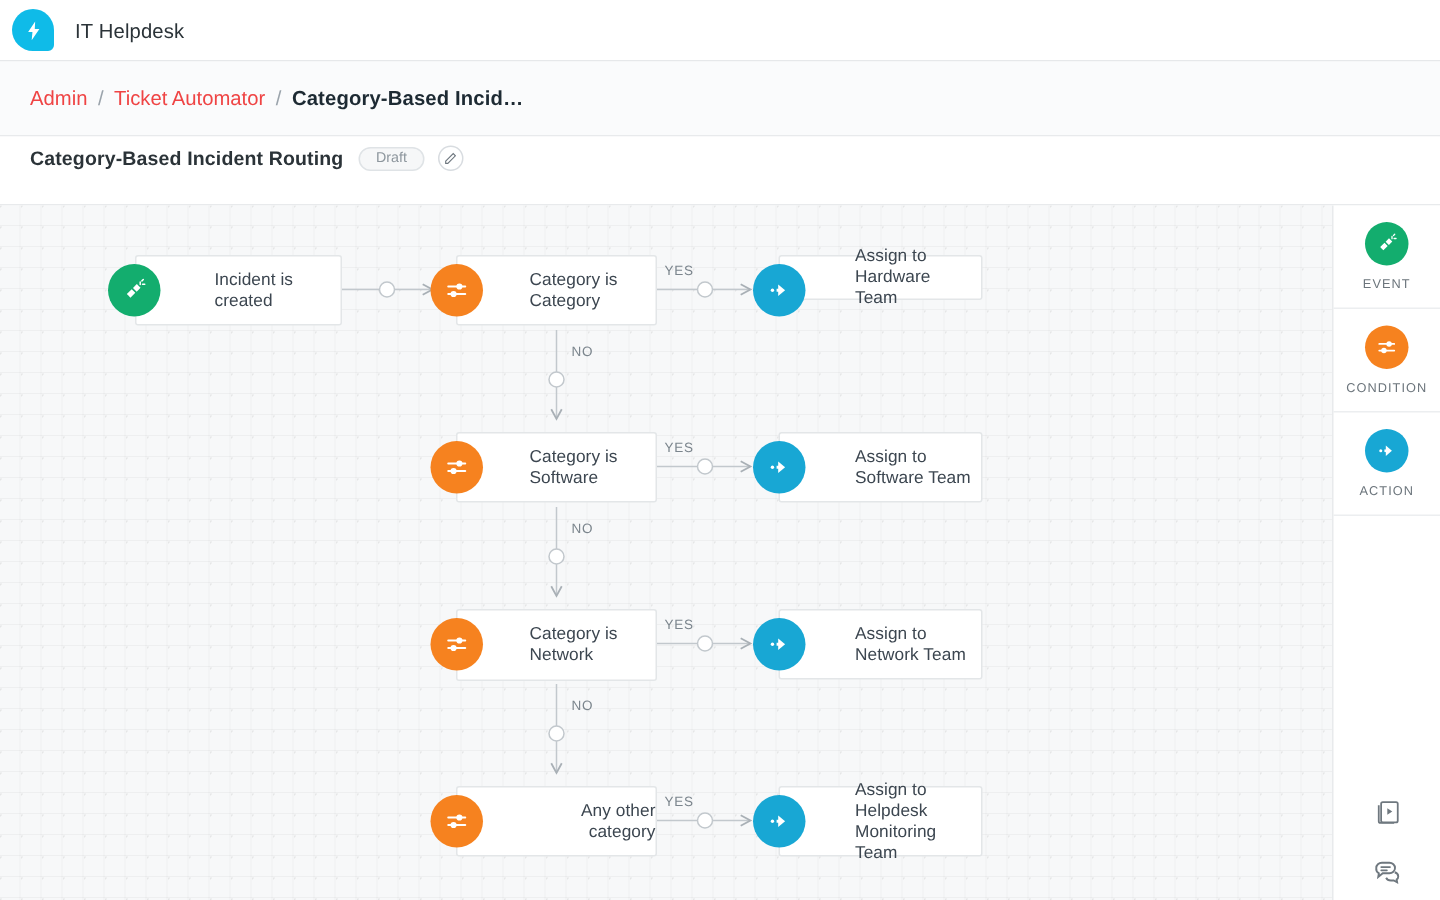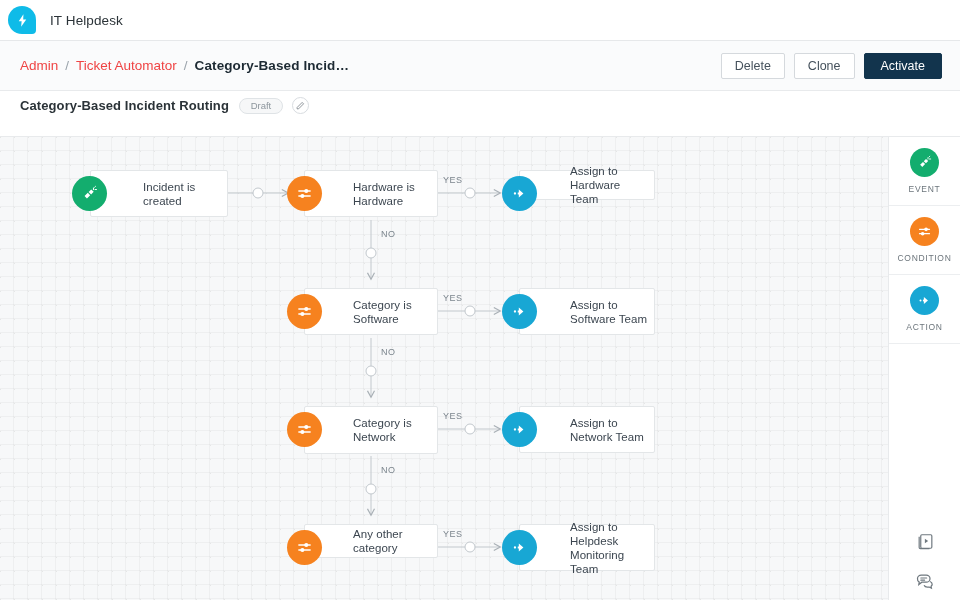--- a/index.html
+++ b/index.html
@@ -215,25 +215,20 @@
   </div>
 
   <div class="crumbbar">
     <div class="crumbs">
       <span class="crumb-link">Admin</span>
       <span class="crumb-sep">/</span>
       <span class="crumb-link">Ticket Automator</span>
       <span class="crumb-sep">/</span>
       <span class="crumb-current">Category-Based Incid…</span>
     </div>
-    <div class="crumb-actions">
-      <button class="btn">Delete</button>
-      <button class="btn">Clone</button>
-      <button class="btn primary">Activate</button>
-    </div>
   </div>
 
   <div class="titleblock">
     <div class="title-row">
       <span class="flow-title">Category-Based Incident Routing</span>
       <span class="badge">Draft</span>
       <span class="pencil-btn">
         <svg width="9" height="9" viewBox="0 0 24 24" aria-hidden="true">
           <path d="M3 17.2 16.4 3.8l3.8 3.8L6.8 21H3z" fill="none" stroke="#6d767e" stroke-width="2"></path>
         </svg>
@@ -288,21 +283,21 @@
     </div>
     <div class="node-icon ic-event" style="left:72px; top:39px; width:35px; height:35px;">
       <svg width="17" height="17" viewBox="0 0 24 24" aria-hidden="true">
         <path d="M5 15.5 9.6 11l3.4 3.4L8.4 19l-1.7-1.8z" fill="#ffffff"></path>
         <path d="M10.8 9.8 14.4 6.2 17.9 9.7l-3.6 3.6z" fill="#ffffff"></path>
         <path d="M17.6 4.2v2.4M19.8 6.4h2.1M19.2 3.2l1.3-1.3" stroke="#ffffff" stroke-width="1.4" stroke-linecap="round" fill="none"></path>
       </svg>
     </div>
 
     <div class="node" style="left:304px; top:33px; width:134px; height:47px;">
-      <span class="node-label" style="margin-left:48px; max-width:84px;">Hardware is Hardware</span>
+      <span class="node-label" style="margin-left:48px; max-width:84px;">Category is Category</span>
     </div>
     <div class="node-icon ic-cond" style="left:287px; top:39px; width:35px; height:35px;">
       <svg width="17" height="17" viewBox="0 0 24 24" aria-hidden="true">
         <g stroke="#ffffff" stroke-width="1.9" stroke-linecap="round">
           <line x1="4" y1="8.5" x2="20" y2="8.5"></line>
           <line x1="4" y1="15.5" x2="20" y2="15.5"></line>
         </g>
         <circle cx="14.5" cy="8.5" r="2.9" fill="#ffffff"></circle>
         <circle cx="9" cy="15.5" r="2.9" fill="#ffffff"></circle>
       </svg>
@@ -362,21 +357,21 @@
       <span class="node-label" style="margin-left:50px; max-width:80px;">Assign to Network Team</span>
     </div>
     <div class="node-icon ic-act" style="left:502px; top:275px; width:35px; height:35px;">
       <svg width="17" height="17" viewBox="0 0 24 24" aria-hidden="true">
         <path d="M11 6.5 17.5 12 11 17.5z" fill="#ffffff"></path>
         <rect x="9.5" y="10.6" width="4" height="2.8" fill="#ffffff"></rect>
         <circle cx="5.6" cy="12" r="1.6" fill="#ffffff"></circle>
       </svg>
     </div>
 
-    <div class="node" style="left:304px; top:387px; width:134px; height:34px;">
+    <div class="node" style="left:304px; top:387px; width:134px; height:47px;text-align:right;">
       <span class="node-label" style="margin-left:48px; max-width:84px;">Any other category</span>
     </div>
     <div class="node-icon ic-cond" style="left:287px; top:393px; width:35px; height:35px;">
       <svg width="17" height="17" viewBox="0 0 24 24" aria-hidden="true">
         <g stroke="#ffffff" stroke-width="1.9" stroke-linecap="round">
           <line x1="4" y1="8.5" x2="20" y2="8.5"></line>
           <line x1="4" y1="15.5" x2="20" y2="15.5"></line>
         </g>
         <circle cx="14.5" cy="8.5" r="2.9" fill="#ffffff"></circle>
         <circle cx="9" cy="15.5" r="2.9" fill="#ffffff"></circle>

